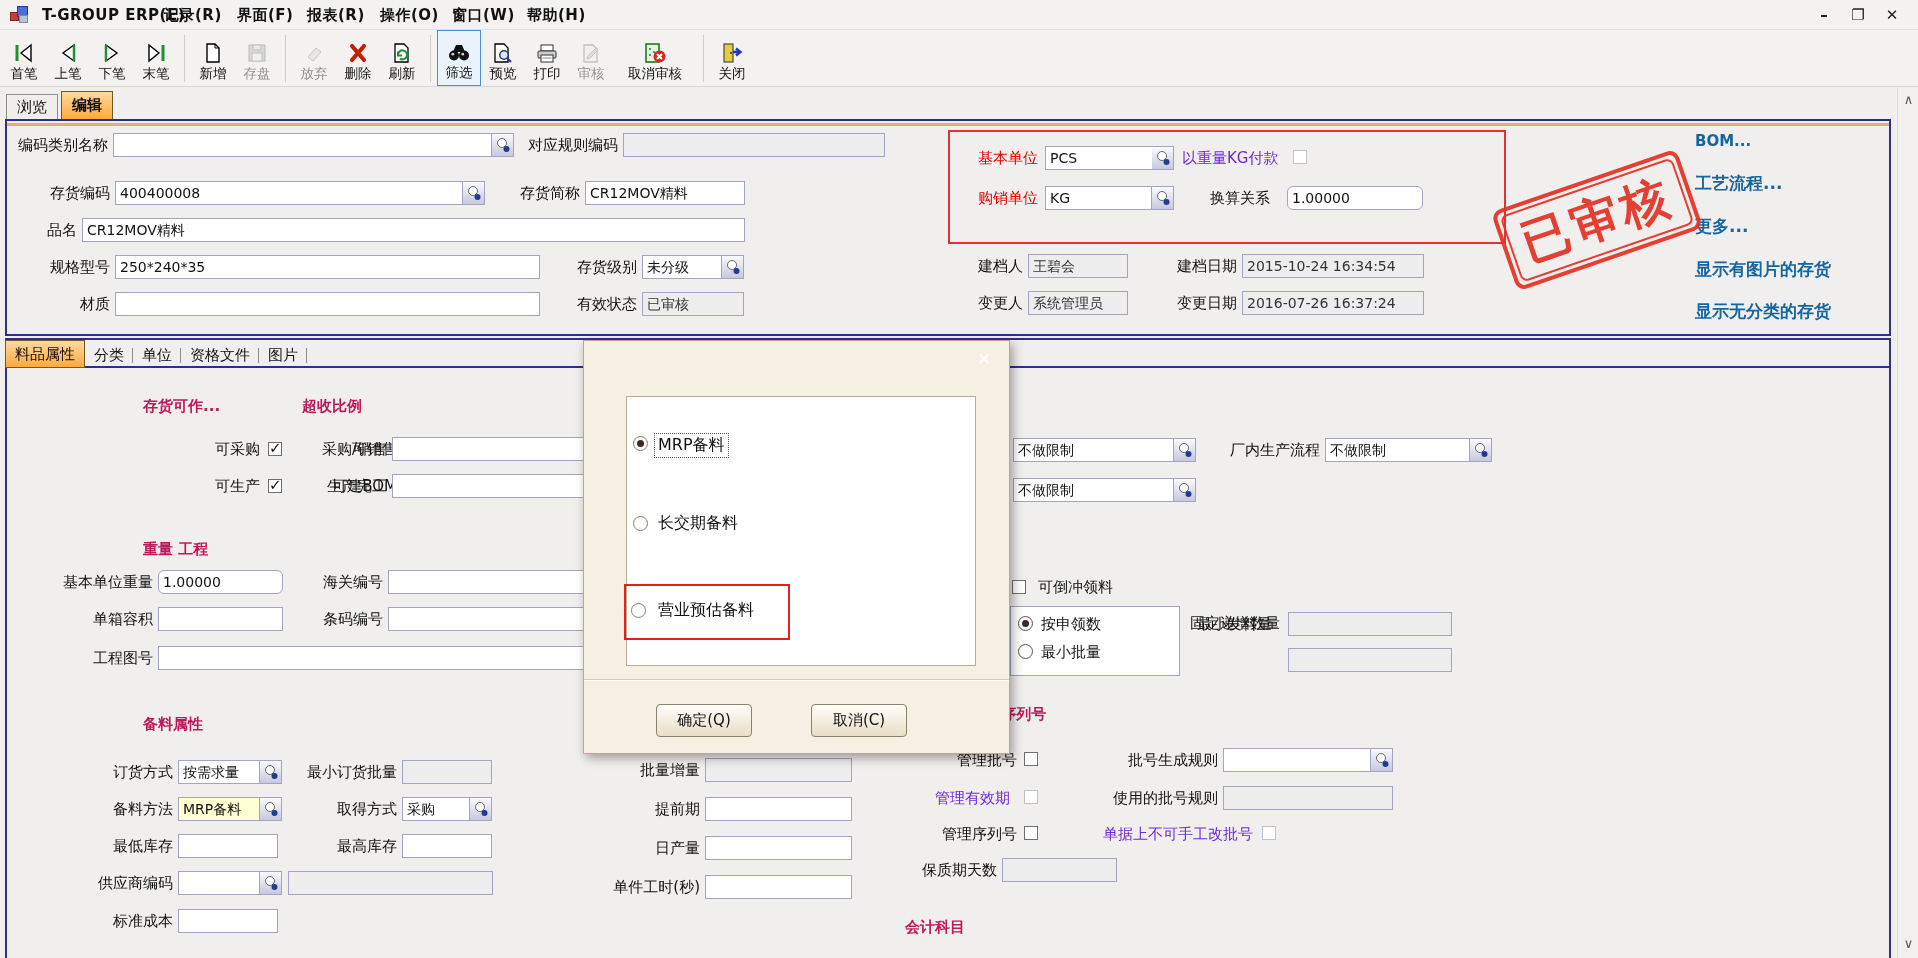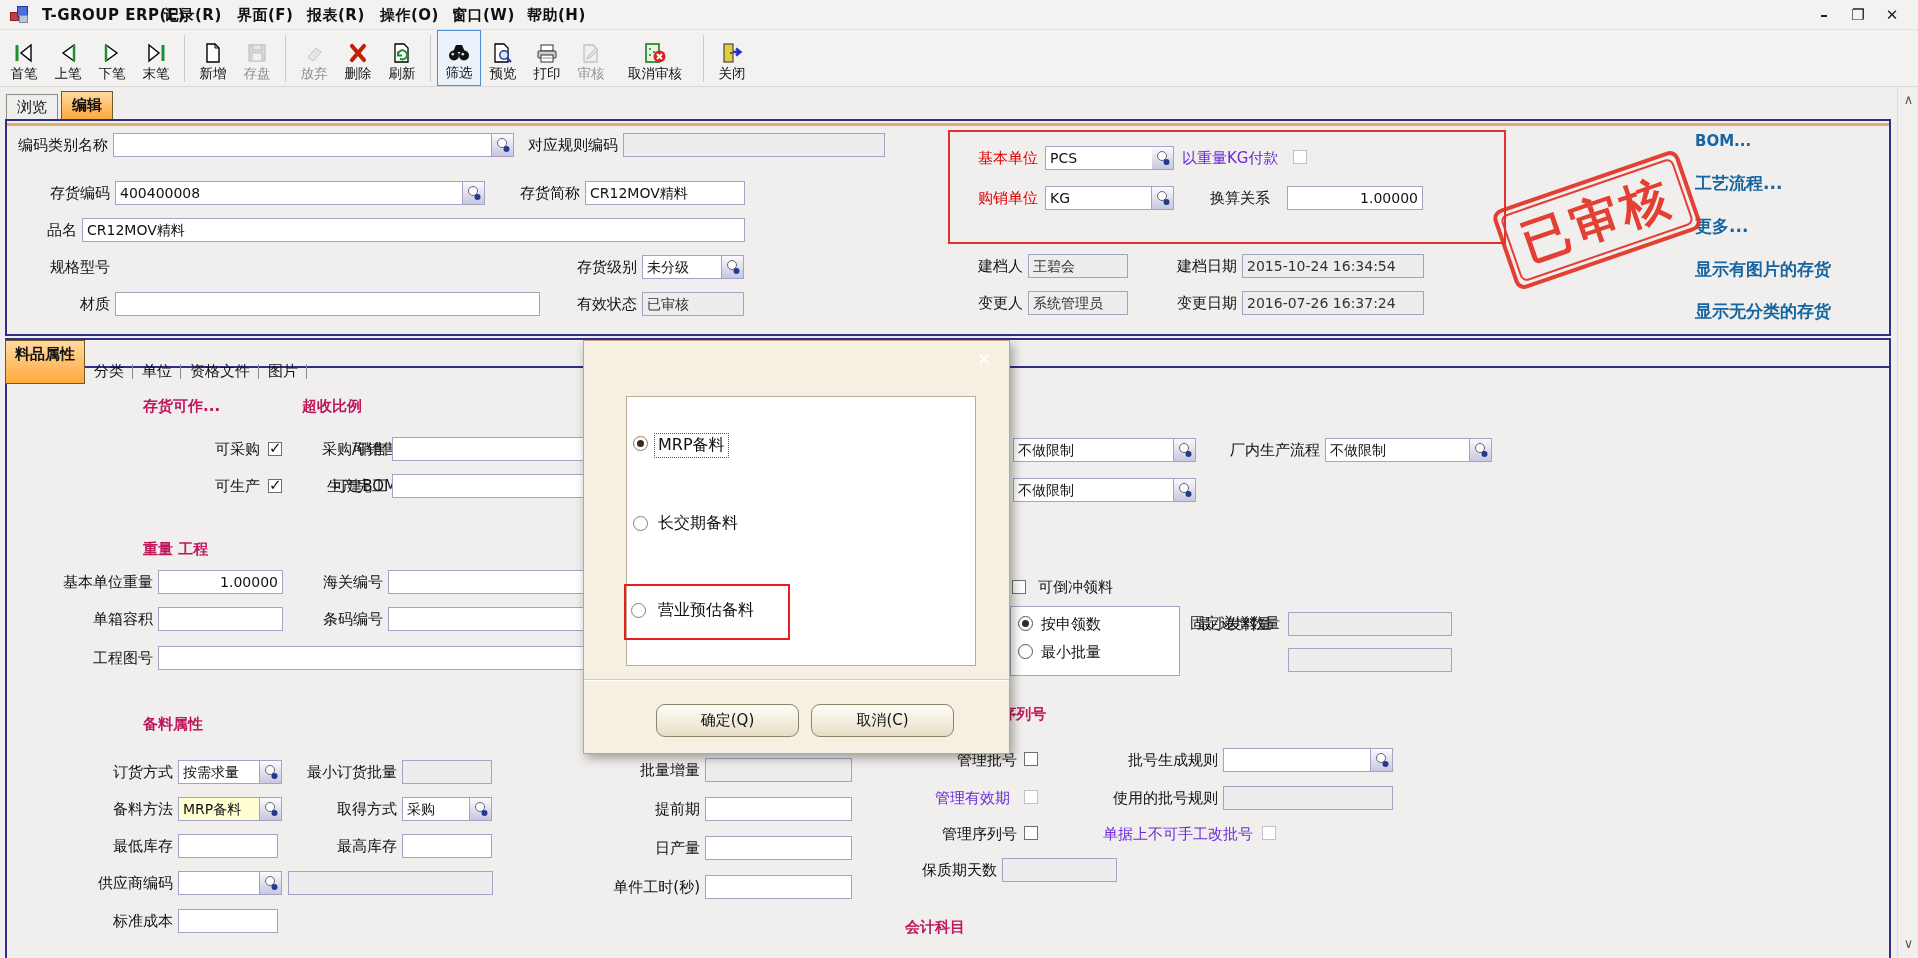--- a/index.html
+++ b/index.html
@@ -30,31 +30,31 @@
   .tab { height:25px; line-height:24px; padding:0 10px; font-size:15px; background:#efeeec; border:1px solid #8f8d8a; border-bottom:none; }
   .tab.active { height:28px; line-height:27px; font-weight:bold; background:linear-gradient(#ffd9a0,#ffa93e); border-color:#6e5a28; }
   
   .panel { position:absolute; left:5px; width:1886px; border:2px solid #2f2f8a; background:#f0efed; }
   #panel-top { top:119px; height:217px; }
   #panel-top .tanline { position:absolute; left:0; top:2px; width:100%; height:3px; background:#ddb262; }
   #panel-main { top:338px; height:620px; border-bottom:none; }
   #subtabs { position:absolute; left:5px; top:340px; display:flex; align-items:flex-end; z-index:5; }
   .stab { height:25px; line-height:24px; padding:0 9px; font-size:15px; position:relative; }
   .stab:not(.active):after { content:""; position:absolute; right:0; top:5px; height:15px; width:1px; background:#8f8d8a; }
-  .stab.active { height:44px; line-height:26px; font-weight:bold; background:linear-gradient(#ffd9a0,#ffa93e); border:1px solid #6e5a28; z-index:6; }
+  .stab.active { height:28px; line-height:26px; font-weight:normal; background:linear-gradient(#ffd9a0,#ffa93e); border:1px solid #6e5a28; z-index:6; }
   #subtab-line { position:absolute; left:7px; top:366px; width:1882px; height:2px; background:#2f2f8a; z-index:4; }
   
   .lbl { position:absolute; height:24px; line-height:24px; font-size:15px; text-align:right; white-space:nowrap; }
   .lbl.lft { text-align:left; }
   .lbl.red { color:#e00000; }
   .lbl.gray { color:#6d28d9; }
   .sec { position:absolute; font-size:15px; font-weight:bold; color:#be185d; white-space:nowrap; }
   .inp { position:absolute; height:24px; line-height:22px; background:#fff; border:1px solid #a3a3c4; font-size:14px; padding:0 4px; white-space:nowrap; overflow:hidden; }
   .inp.dis { background:#eeedee; color:#333; }
-  .inp.num { text-align:right; }
+  .inp.num { text-align:left;border-radius:6px; }
   .inp.yellow { background:#ffffd2; }
   .lookup { position:absolute; width:22px; height:24px; border:1px solid #a3a3c4; border-left:none; background:linear-gradient(#fafaff,#c7c7e0); display:flex; align-items:center; justify-content:center; }
   .chk { position:absolute; width:14px; height:14px; background:#fff; border:1px solid #6f6f6f; }
   .chk.checked:after { content:"✓"; position:absolute; left:0; top:-4px; font-size:15px; font-weight:bold; color:#111; }
   .chk.dis { border-color:#c2c2c2; }
   .radio { position:absolute; width:15px; height:15px; border-radius:50%; border:1px solid #555; background:#fff; }
   .radio.sel:after { content:""; position:absolute; left:3px; top:3px; width:7px; height:7px; border-radius:50%; background:#3a2a20; }
   .link { position:absolute; color:#1565a0; font-weight:bold; white-space:nowrap; cursor:pointer; }
   
   #stamp { position:absolute; left:1499px; top:178px; padding:6px 16px; border:4px solid #e43226; border-radius:10px; color:#e43226; font-size:48px; font-weight:bold; letter-spacing:4px; transform:rotate(-19deg); opacity:.93; z-index:8; }
@@ -64,21 +64,21 @@
   .sarrow { position:absolute; left:0; width:21px; height:20px; text-align:center; color:#555; font-size:13px; line-height:20px; }
   
   #dialog { position:absolute; left:583px; top:340px; width:427px; height:414px; background:#f6f0e2; border:1px solid #cf9d96; box-shadow:3px 4px 10px rgba(0,0,0,.35); z-index:50; }
   #dialog-title { position:absolute; left:0; top:0; width:100%; height:36px; background:#c6252e; color:#fff; font-size:16px; line-height:36px; padding-left:16px; }
   #dialog-close { position:absolute; right:12px; top:6px; width:26px; height:24px; color:#fff; font-size:17px; text-align:center; line-height:24px; cursor:pointer; }
   #dialog-list { position:absolute; left:42px; top:55px; width:350px; height:270px; background:#fff; border:1px solid #b9ad96; }
   .dlg-opt-label { position:absolute; font-size:16px; white-space:nowrap; }
   .focus-dotted { border:1px dotted #555; padding:1px 3px; }
   #opt3-box { position:absolute; left:40px; top:243px; width:166px; height:56px; border:2px solid #e81f1f; z-index:55; }
   #dialog-sep { position:absolute; left:0; top:338px; width:100%; height:2px; background:#d4c9b2; border-bottom:1px solid #fff; }
-  .dlg-btn { position:absolute; top:363px; width:143px; height:33px; border:1px solid #8a8468; border-radius:9px; background:linear-gradient(#fffdf8,#e7dec6); font-size:15px; text-align:center; line-height:31px; cursor:pointer; }
+  .dlg-btn { position:absolute; top:363px; width:96px; height:33px; border:1px solid #8a8468; border-radius:4px; background:linear-gradient(#fffdf8,#e7dec6); font-size:15px; text-align:center; line-height:31px; cursor:pointer; }
 </style>
 </head>
 <body>
 
 <div id="screen">
 
   <div id="menubar">
     <div id="applogo">
         <div class="sq1"></div>
         <div class="sq2"></div>
@@ -277,20 +277,21 @@
         <circle cx="10.5" cy="12" r="3" fill="#223a8f"></circle>
       </svg>
     </div>
   <div class="lbl" style="left:505px;top:181px;width:75px">存货简称</div>
   <div class="inp" style="left:585px;top:181px;width:160px">CR12MOV精料</div>
 
   <div class="lbl" style="left:30px;top:218px;width:47px">品名</div>
   <div class="inp" style="left:82px;top:218px;width:663px">CR12MOV精料</div>
 
   <div class="lbl" style="left:30px;top:255px;width:80px">规格型号</div>
+  <div class="inp" style="left:115px;top:255px;width:425px">250*240*35</div>
   <div class="lbl" style="left:560px;top:255px;width:77px">存货级别</div>
   <div class="inp" style="left:642px;top:255px;width:80px">未分级</div>
   <div class="lookup" style="left:722px;top:255px">
       <svg width="14" height="16">
         <circle cx="6" cy="6" r="4.5" fill="#fff" stroke="#666"></circle>
         <circle cx="10.5" cy="12" r="3" fill="#223a8f"></circle>
       </svg>
     </div>
 
   <div class="lbl" style="left:30px;top:292px;width:80px">材质</div>

